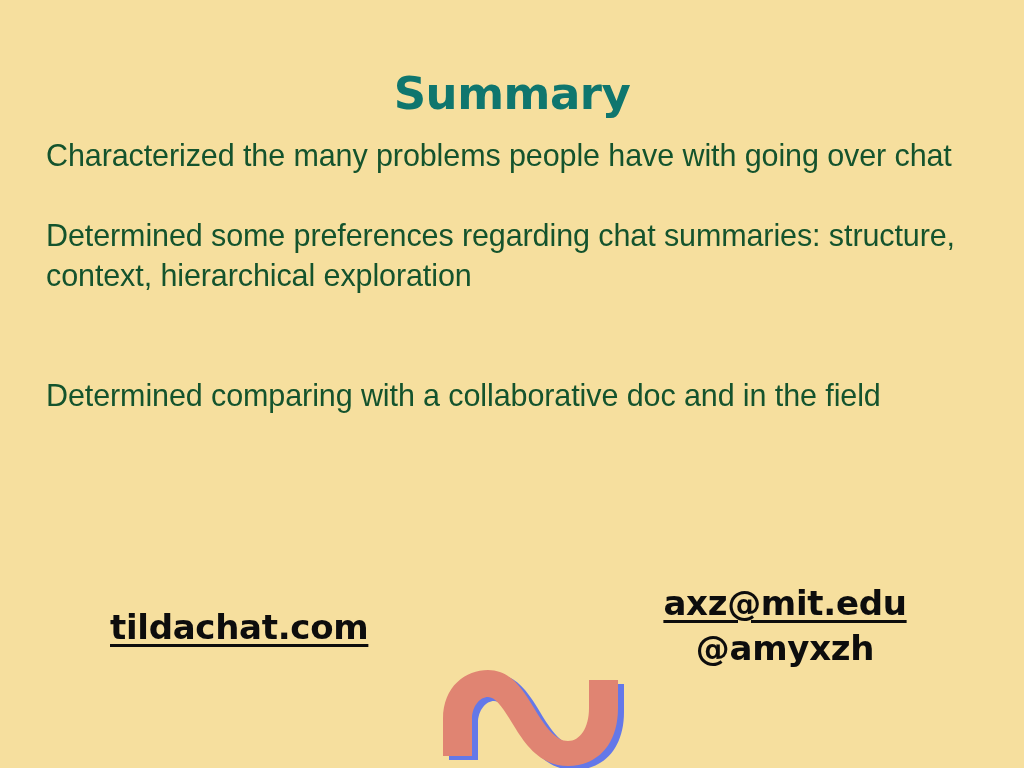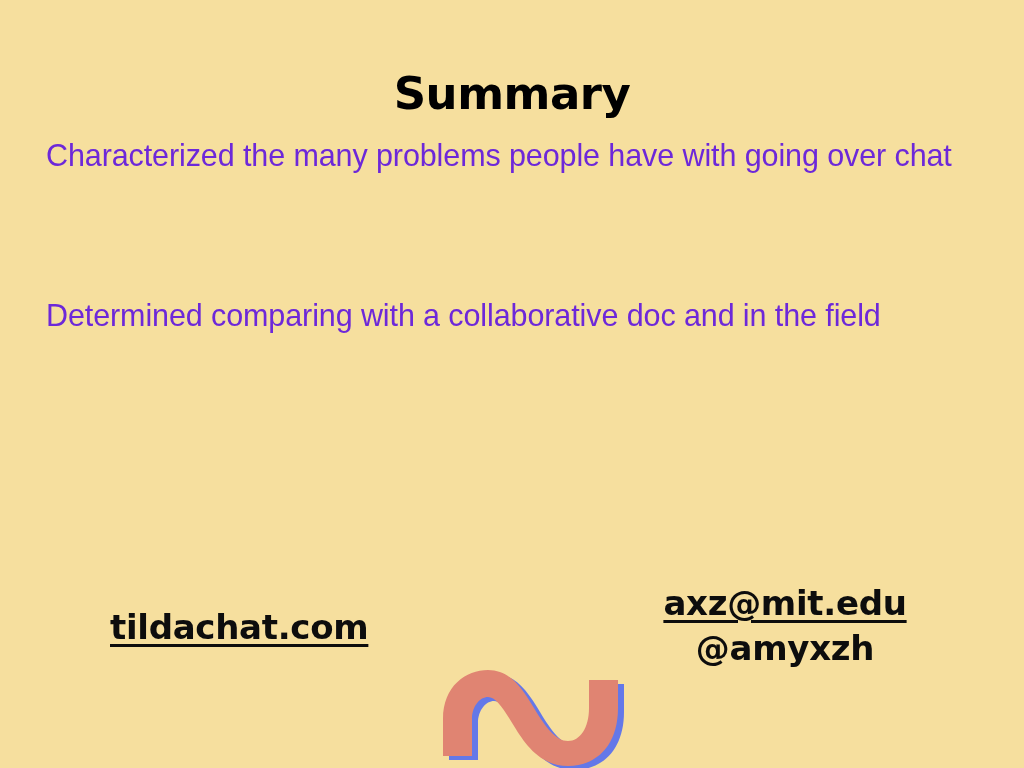--- a/index.html
+++ b/index.html
@@ -29,33 +29,33 @@
     position: absolute;
     left: 0;
     top: 37px;
     width: 1024px;
     text-align: center;
     font-family: "DejaVu Sans", sans-serif;
     font-weight: bold;
     font-size: 45px;
     line-height: 54px;
     letter-spacing: -0.5px;
-    color: #000000;
+    color: #0f766e;
   }
 
   
   #body-block {
     position: absolute;
     left: 46px;
     top: 135px;
     width: 966px;
     font-family: "Liberation Sans", sans-serif;
     font-size: 30.5px;
     line-height: 40px;
-    color: #6d28d9;
+    color: #14532d;
     letter-spacing: -0.1px;
   }
   .body-paragraph {
     margin: 0;
     padding: 0;
   }
   .body-spacer {
     height: 40px;
   }
 
@@ -116,20 +116,21 @@
 </head>
 <body>
 
 <div id="slide">
 
   <h1 id="slide-title">Summary</h1>
 
   <div id="body-block">
     <p class="body-paragraph">Characterized the many problems people have with going over chat</p>
     <div class="body-spacer"></div>
+    <p class="body-paragraph">Determined some preferences regarding chat summaries: structure, context, hierarchical exploration</p>
     <div class="body-spacer"></div>
     <div class="body-spacer"></div>
     <p class="body-paragraph">Determined comparing with a collaborative doc and in the field</p>
   </div>
 
   <div id="site-link">tildachat.com</div>
 
   <div id="contact-block">
     <span id="email-link">axz@mit.edu</span>
     <span id="handle-text">@amyxzh</span>

